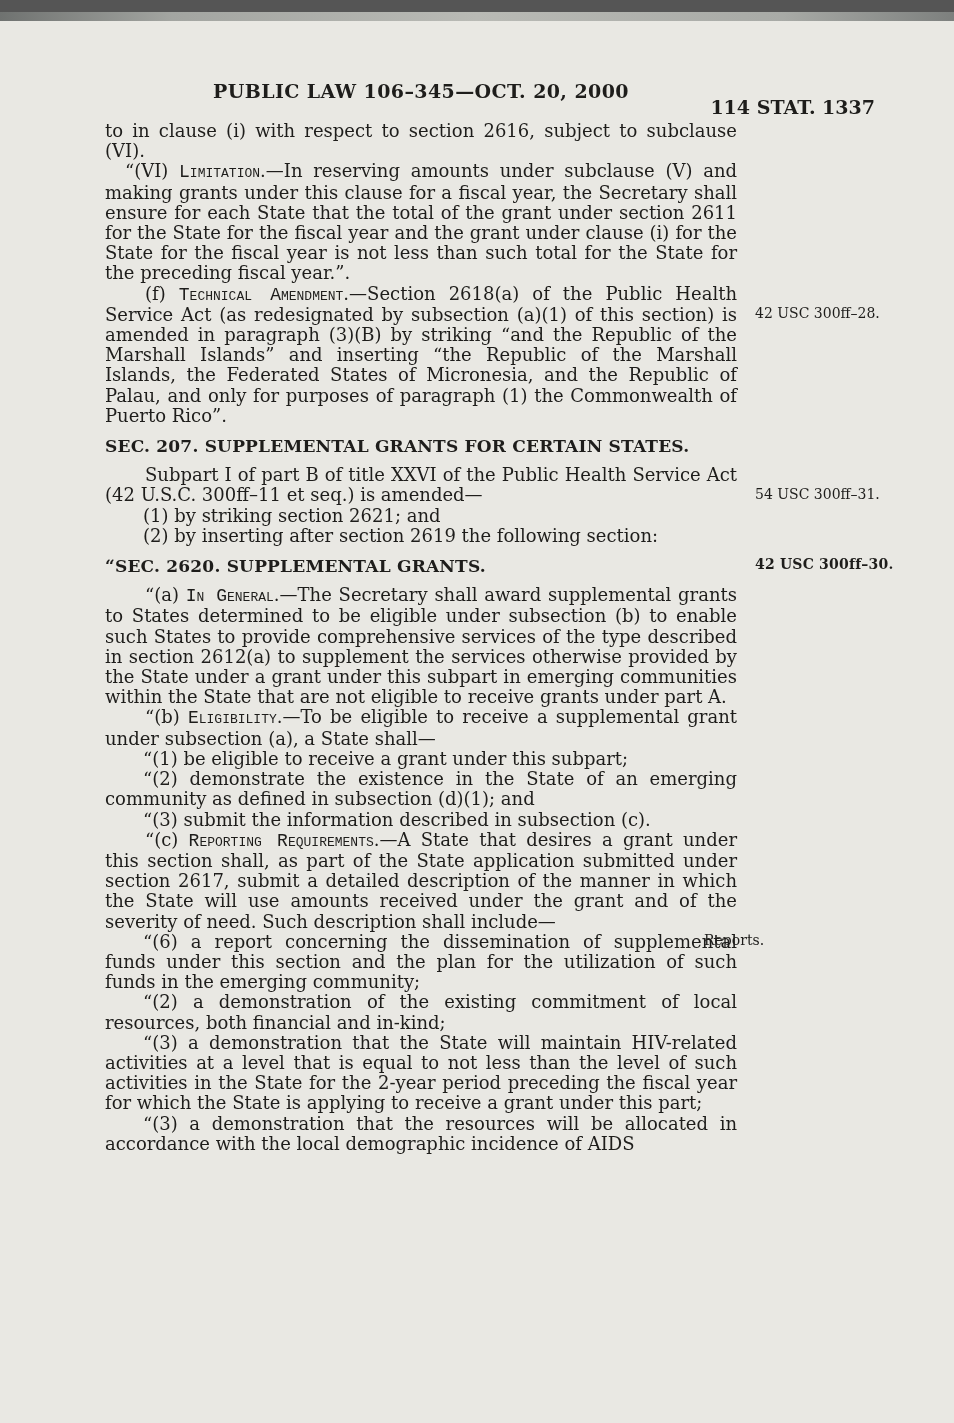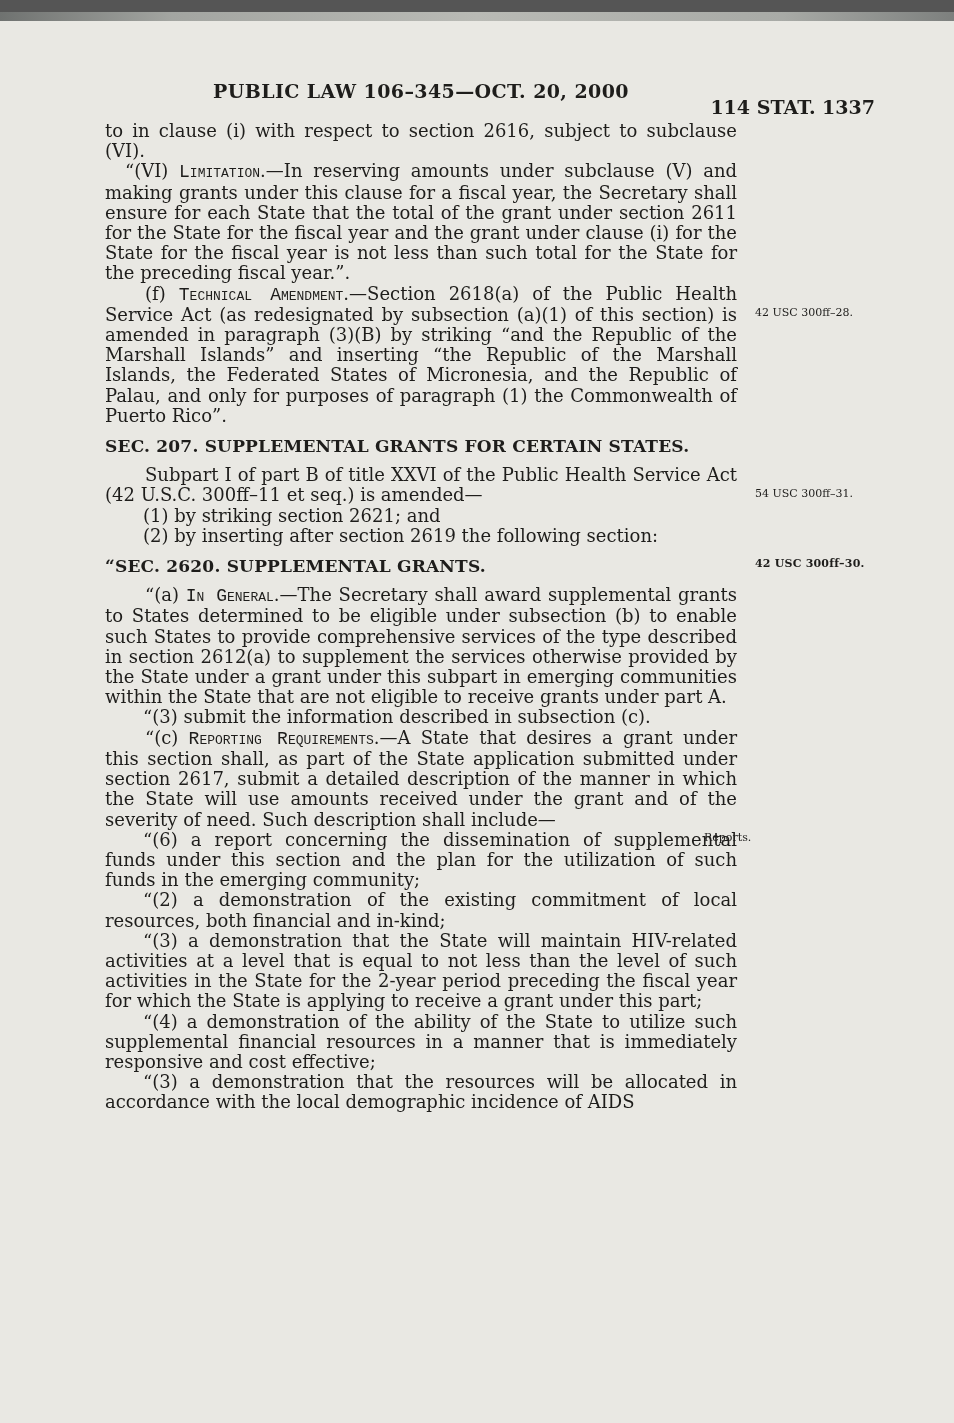--- a/index.html
+++ b/index.html
@@ -61,21 +61,21 @@
     letter-spacing: 0.2px;
     text-align: left;
     margin: 10px 0 9px 0 !important;
   }
   .smallcaps { font-variant: small-caps; font-family: Liberation Mono, monospace; }
   .margin-note {
     position: absolute;
     left: 650px;
     top: 0;
     width: 125px;
-    font-size: 11px;
+    font-size: 14px;
     line-height: 16px;
     text-align: left;
     text-indent: 0;
     white-space: nowrap;
   }
   .sub .margin-note { left: 599px; }
   .note-line2 { top: 21px; }
 </style>
 </head>
 <body>
@@ -101,31 +101,33 @@
     <p class="body-ind"><span class="margin-note note-line2">54 USC 300ff–31.</span><span>Subpart I of part B of title XXVI of the Public Health Service Act (42 U.S.C. 300ff–11 et seq.) is amended—</span></p>
 
     <p class="sub"><span>(1) by striking section 2621; and</span></p>
 
     <p class="sub"><span>(2) by inserting after section 2619 the following section:</span></p>
 
     <p class="sec-heading"><span class="margin-note">42 USC 300ff–30.</span><span>“SEC. 2620. SUPPLEMENTAL GRANTS.</span></p>
 
     <p class="body-ind"><span>“(a) </span><span class="smallcaps">In General</span><span>.—The Secretary shall award supplemental grants to States determined to be eligible under subsection (b) to enable such States to provide comprehensive services of the type described in section 2612(a) to supplement the services otherwise provided by the State under a grant under this subpart in emerging communities within the State that are not eligible to receive grants under part A.</span></p>
 
+    <p class="body-ind"><span>“(b) </span><span class="smallcaps">Eligibility</span><span>.—To be eligible to receive a supplemental grant under subsection (a), a State shall—</span></p>
 
+    <p class="sub"><span>“(1) be eligible to receive a grant under this subpart;</span></p>
 
+    <p class="sub"><span>“(2) demonstrate the existence in the State of an emerging community as defined in subsection (d)(1); and</span></p>
 
     <p class="sub"><span>“(3) submit the information described in subsection (c).</span></p>
 
     <p class="body-ind"><span>“(c) </span><span class="smallcaps">Reporting Requirements</span><span>.—A State that desires a grant under this section shall, as part of the State application submitted under section 2617, submit a detailed description of the manner in which the State will use amounts received under the grant and of the severity of need. Such description shall include—</span></p>
 
     <p class="sub"><span class="margin-note">Reports.</span><span>“(6) a report concerning the dissemination of supplemental funds under this section and the plan for the utilization of such funds in the emerging community;</span></p>
 
     <p class="sub"><span>“(2) a demonstration of the existing commitment of local resources, both financial and in-kind;</span></p>
 
     <p class="sub"><span>“(3) a demonstration that the State will maintain HIV-related activities at a level that is equal to not less than the level of such activities in the State for the 2-year period preceding the fiscal year for which the State is applying to receive a grant under this part;</span></p>
 
-    <p class="sub"><span>“(4) a demonstration of the ability of the State to utilize such supplemental financial resources in a manner that is immediately responsive and cost effective;</span></p>
 
     <p class="sub"><span>“(3) a demonstration that the resources will be allocated in accordance with the local demographic incidence of AIDS</span></p>
 
   </div>
 </div>
 
 </body></html>

